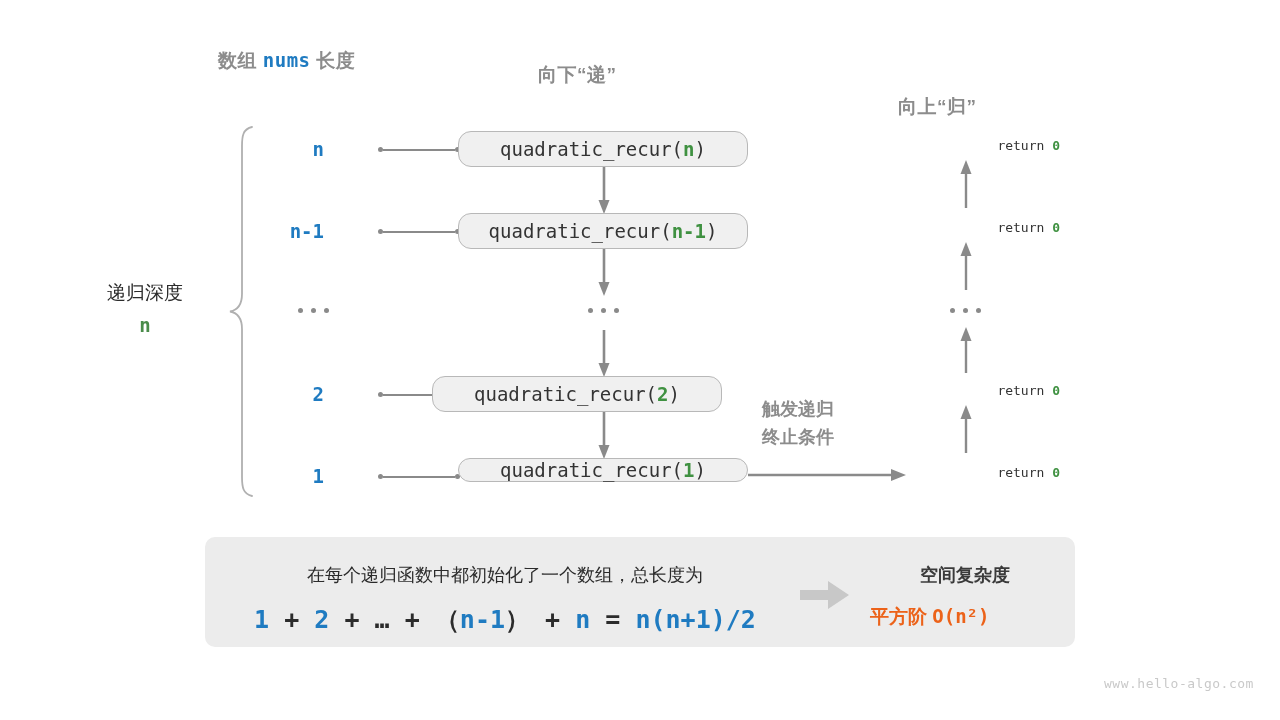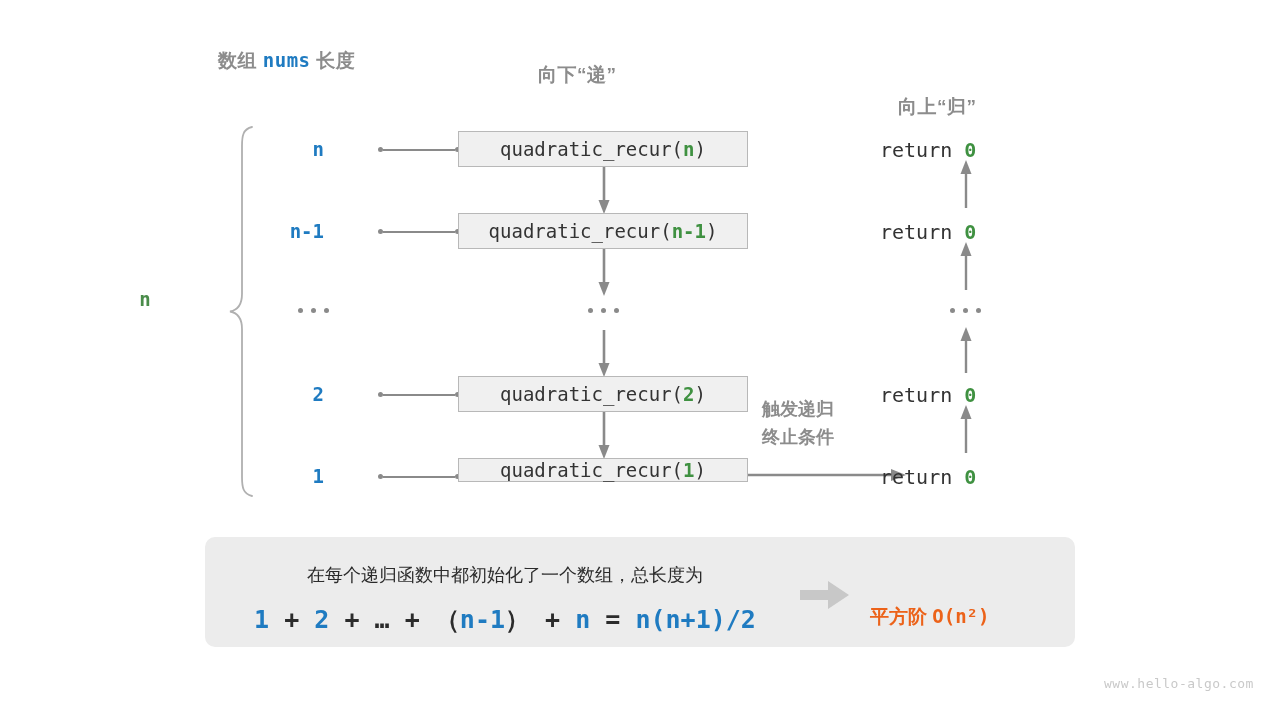--- a/index.html
+++ b/index.html
@@ -58,41 +58,41 @@
     font-family: "DejaVu Sans Mono", "Liberation Mono", monospace;
     text-align: right;
     white-space: nowrap;
   }
 
   
   .call-box {
     box-sizing: border-box;
     background: #f0f0f0;
     border: 1px solid #b8b8b8;
-    border-radius: 0;
+    border-radius: 13px;
     display: flex;
     align-items: center;
     justify-content: center;
     font-family: "DejaVu Sans Mono", "Liberation Mono", monospace;
     font-size: 19px;
     color: #333333;
     white-space: nowrap;
   }
   .call-box .arg {
     color: #3f9141;
     font-weight: bold;
   }
 
   
   .ret {
     font-family: "DejaVu Sans Mono", "Liberation Mono", monospace;
-    font-size: 20px;
+    font-size: 13px;
     color: #333333;
     white-space: nowrap;
-    text-align: left;
+    text-align: right;
   }
   .ret .val {
     color: #3f9141;
     font-weight: bold;
   }
 
   
   .dots {
     display: flex;
     gap: 8px;
@@ -182,20 +182,21 @@
     <span>数组</span>
     <span class="accent">nums</span>
     <span>长度</span>
   </div>
 
   <div class="abs col-header" style="left:538px; top:62px;">向下“递”</div>
 
   <div class="abs col-header" style="left:898px; top:62px;margin-top:32px;">向上“归”</div>
 
   <div class="abs" style="left:60px; top:280px; width:170px;">
+    <div class="depth-label">递归深度</div>
     <div class="depth-n" style="margin-top:8px;">n</div>
   </div>
 
   <div class="abs" style="left:226px; top:124px;">
     <svg width="30" height="375" viewBox="0 0 30 375">
       <path d="M26 3 C17 5 16 12 16 22 L16 170 C16 181 12 186 4 187.5
                C12 189 16 194 16 205 L16 353 C16 363 17 370 26 372" fill="none" stroke="#b0b0b0" stroke-width="1.8" stroke-linecap="round"></path>
     </svg>
   </div>
 
@@ -294,21 +295,21 @@
   </div>
 
   <div class="abs idx" style="left:250px; top:383px; width:74px;">2</div>
 
   <div class="abs conn" style="left:378px; top:392px; width:82px;">
     <span class="cap"></span>
       <span class="bar"></span>
       <span class="cap"></span>
   </div>
 
-  <div class="abs call-box" style="left:458px; top:376px; width:290px; height:36px;">
+  <div class="abs call-box" style="left:432px; top:376px; width:290px; height:36px;">
     <span><span>quadratic_recur(</span><span class="arg">2</span><span>)</span></span>
   </div>
 
   <div class="abs ret" style="left:880px; top:383px; width:180px;">
     <span>return</span>
     <span class="val">0</span>
   </div>
 
   <div class="abs" style="left:596px; top:412px;">
     <svg width="16" height="48" viewBox="0 0 16 48">
@@ -370,20 +371,21 @@
     <span>=</span>
     <span class="b">n(n+1)/2</span>
   </div>
 
   <div class="abs" style="left:800px; top:580px;">
     <svg width="50" height="30" viewBox="0 0 50 30">
       <path d="M0 10 L28 10 L28 1 L49 15 L28 29 L28 20 L0 20 Z" fill="#c8c8c8"></path>
     </svg>
   </div>
 
+  <div class="abs res-title" style="left:870px; top:563px; width:190px;">空间复杂度</div>
 
   <div class="abs res-value" style="left:870px; top:604px; width:190px;">
     <span>平方阶</span>
     <span class="mono">O(n²)</span>
   </div>
 
   <div class="abs watermark" style="left:1104px; top:676px;">www.hello-algo.com</div>
 
 </div>
 

